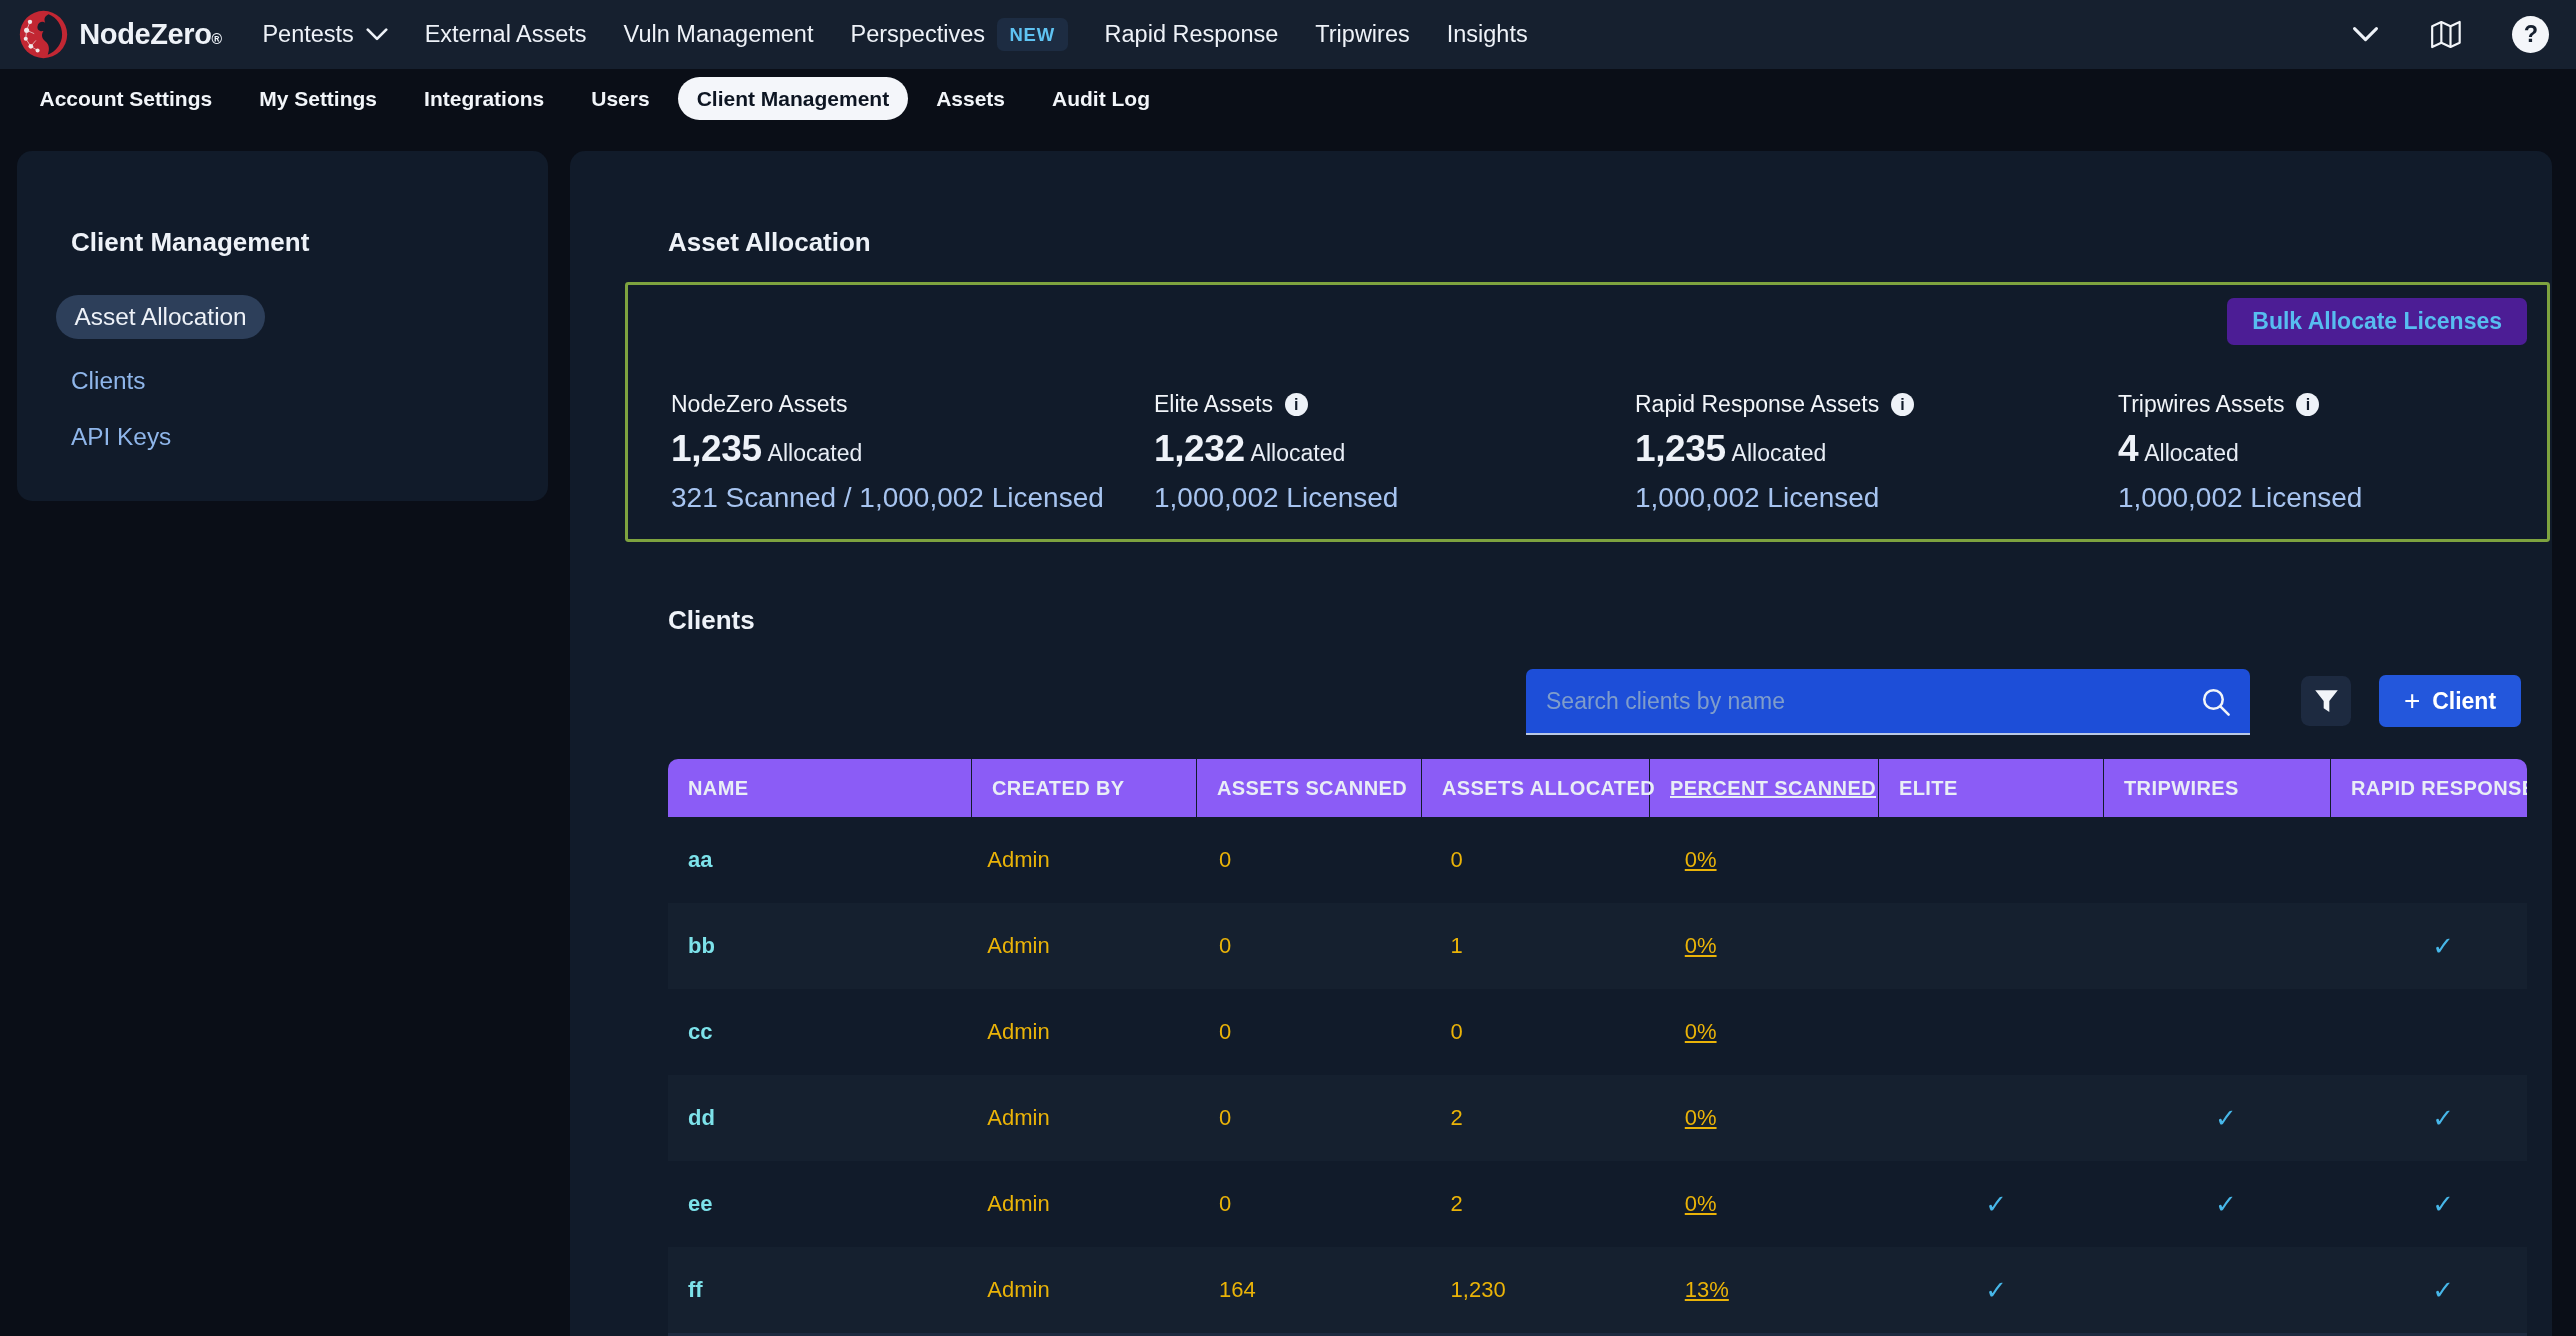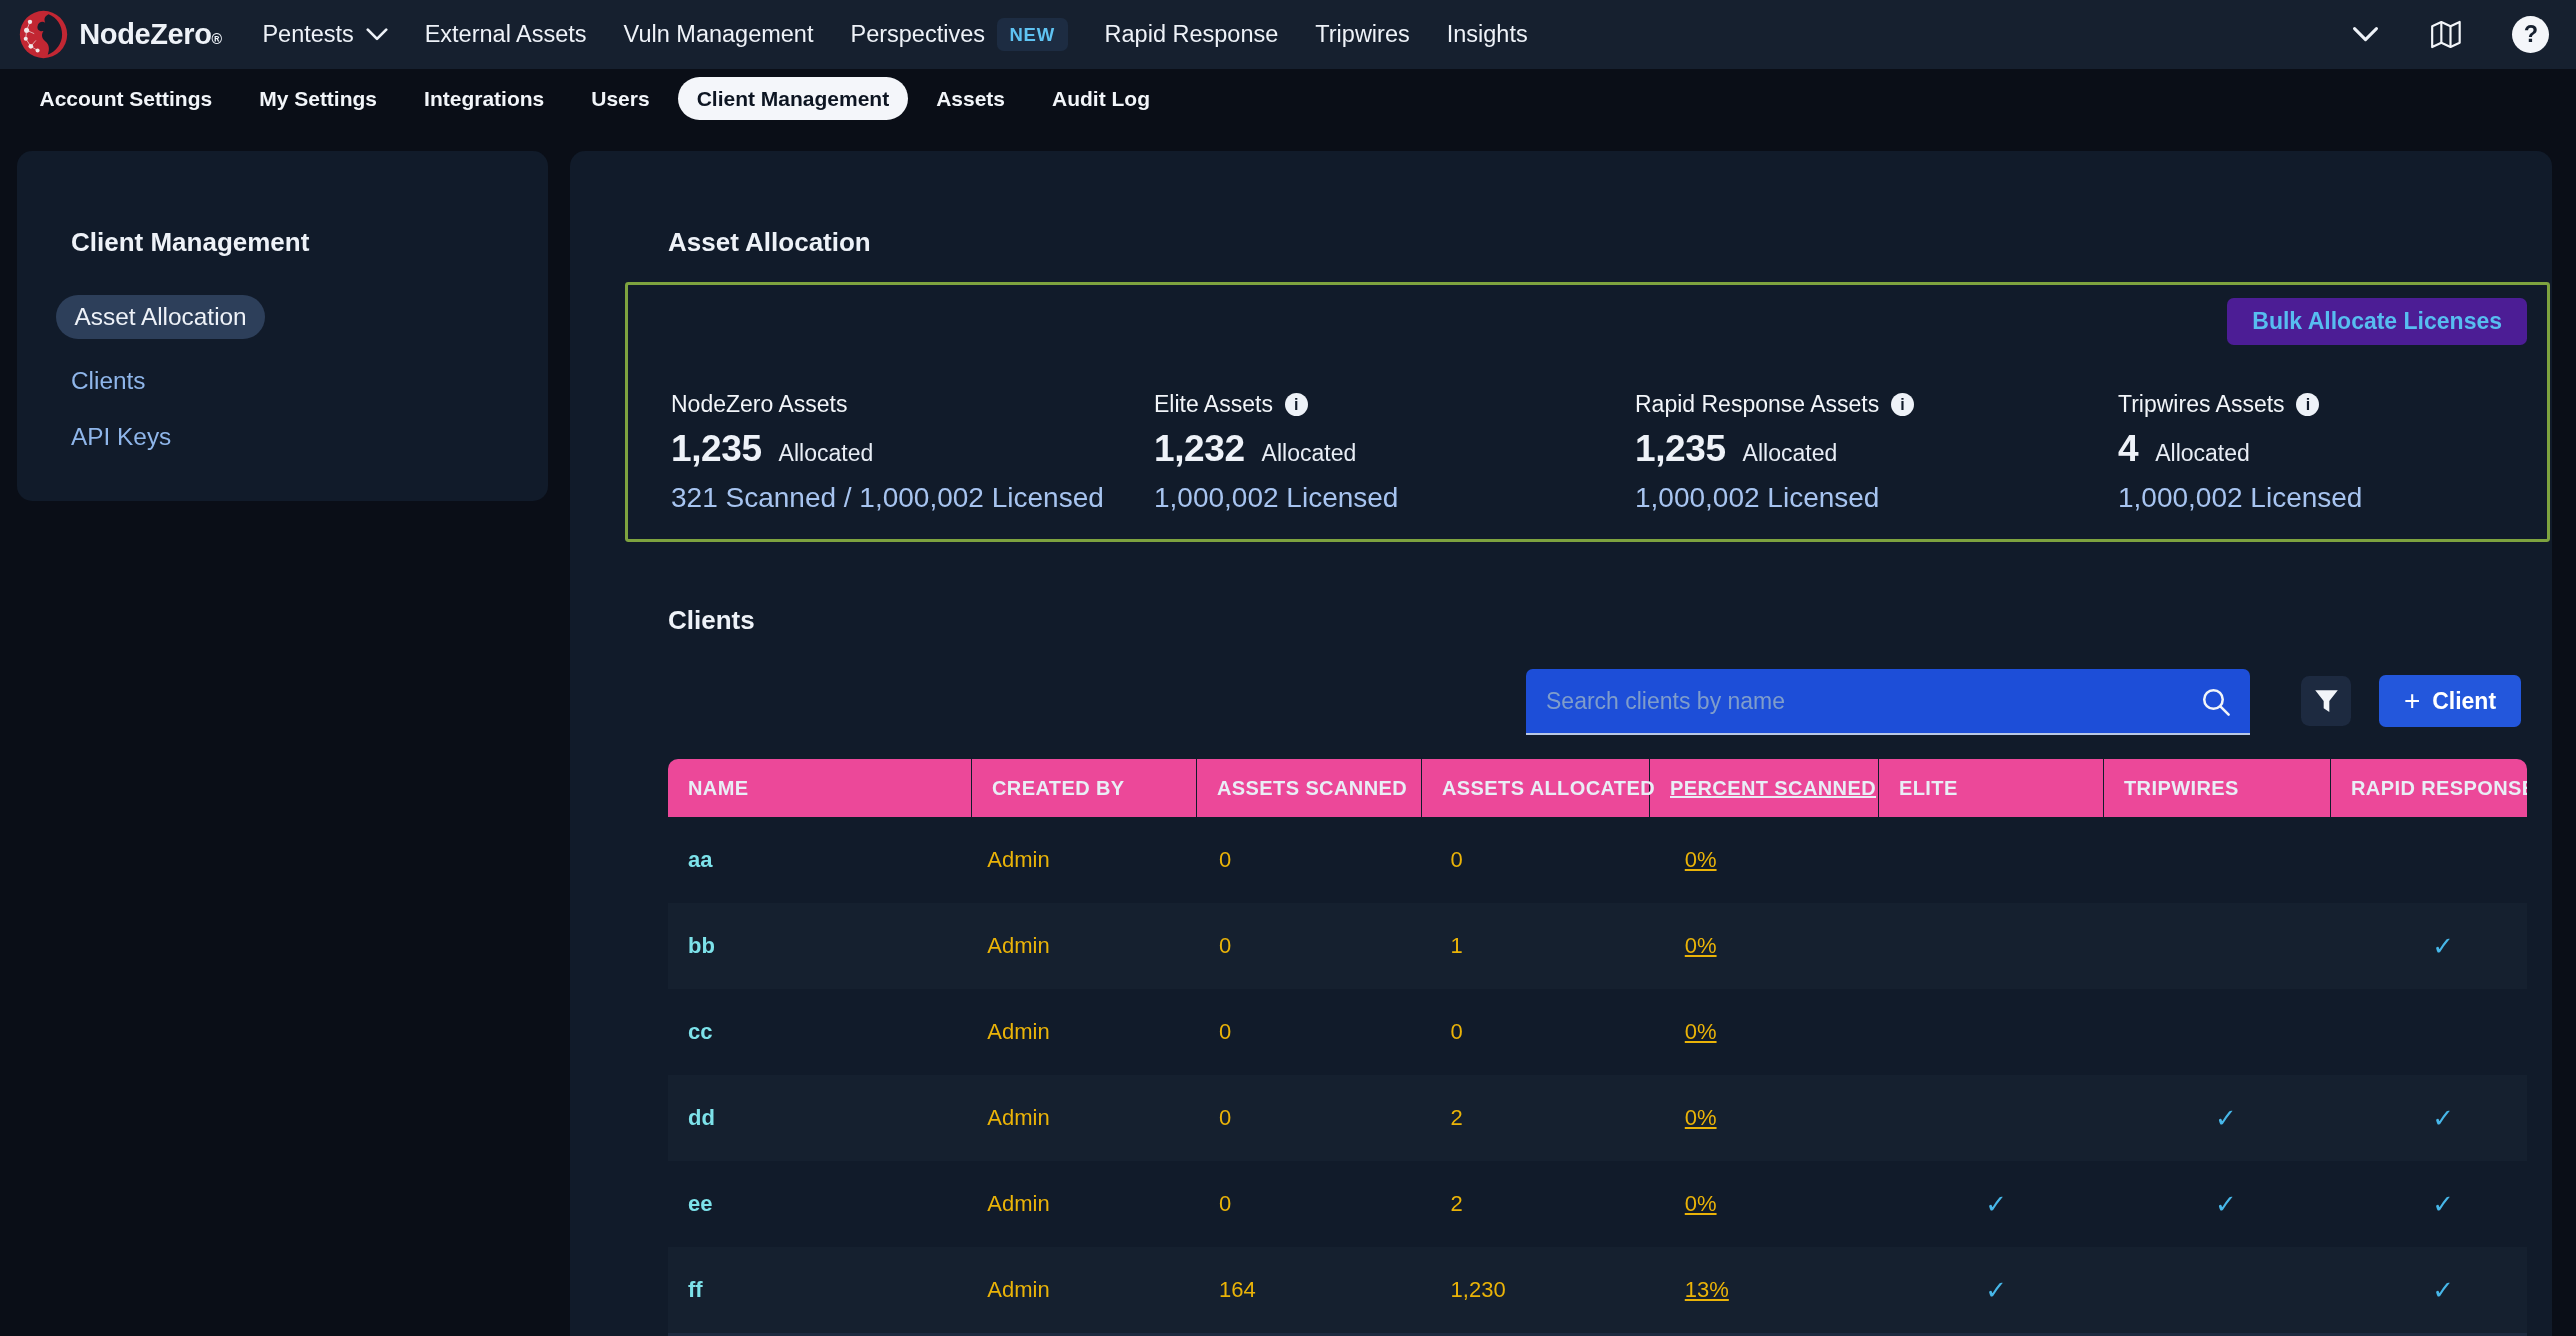--- a/index.html
+++ b/index.html
@@ -64,21 +64,21 @@
     position:absolute; right:20px; top:13.4px; height:47px; padding:0 25px;
     background:#4c1d95; color:#57bdf0; font-size:23px; font-weight:600;
     border:none; border-radius:6.7px; display:flex; align-items:center; cursor:pointer;
     font-family:"Liberation Sans", sans-serif;
   }
   .asset-card { position:absolute; top:106px; }
   .asset-card.c0 { left:43px; } .asset-card.c1 { left:526px; }
   .asset-card.c2 { left:1007px; } .asset-card.c3 { left:1490px; }
   .asset-label { display:flex; align-items:center; gap:11.8px; font-size:23px; font-weight:500; color:#f2f5f9; margin-bottom:10px; }
   .info-icon { width:23px; height:23px; border-radius:50%; background:#eef2f8; color:#111b2a; font-size:16px; font-weight:800; display:inline-flex; align-items:center; justify-content:center; font-style:normal; }
-  .asset-value-row { display:flex; align-items:baseline; gap:17px; margin-bottom:11.8px; }
+  .asset-value-row { display:flex; align-items:baseline; gap:6px; margin-bottom:11.8px; }
   .asset-value { font-size:37px; font-weight:800; letter-spacing:-0.4px; }
   .asset-unit { font-size:23px; font-weight:500; color:#e8edf5; }
   .asset-licensed { font-size:28px; color:#a7c4f0; }
 
   
   .search-wrap { position:absolute; left:956px; top:518px; width:724px; height:66px; }
   .search-input {
     width:100%; height:100%; background:#1d4ed8; border:none; outline:none;
     border-bottom:2.5px solid #b9c8e4; border-radius:6.7px 6.7px 0 0;
     padding:0 67px 0 20px; font-size:23px; color:#cfe0f5;
@@ -94,21 +94,21 @@
   .client-btn {
     position:absolute; left:1809px; top:524px; height:52px; padding:0 25px;
     background:#2357dc; border:none; border-radius:6.7px; color:#ffffff;
     font-size:23px; font-weight:600; display:flex; align-items:center; gap:11.8px;
     cursor:pointer; font-family:"Liberation Sans", sans-serif;
   }
   .plus-glyph { font-size:28px; font-weight:400; line-height:28px; }
 
   
   .table { position:absolute; left:98px; top:608px; width:1859px; }
-  .thead { display:flex; height:58px; background:#ec4899; border-radius:10px 10px 0 0; overflow:hidden; }
+  .thead { display:flex; height:58px; background:#8b5cf6; border-radius:10px 10px 0 0; overflow:hidden; }
   .th {
     display:flex; align-items:center; padding-left:20px;
     font-size:20px; font-weight:700; letter-spacing:0.4px; color:#e9eef6;
     border-right:1.7px solid #121c2c; white-space:nowrap;
   }
   .th:last-child { border-right:none; }
   .col0{width:304px;} .col1{width:225px;} .col2{width:225px;} .col3{width:228px;}
   .col4{width:229px;text-decoration:underline;} .col5{width:225px;} .col6{width:227px;} .col7{width:196px;}
   .row { display:flex; height:86px; background:#111b2a;gap:36px; }
   .row:nth-child(even) { background:#15202f; }

